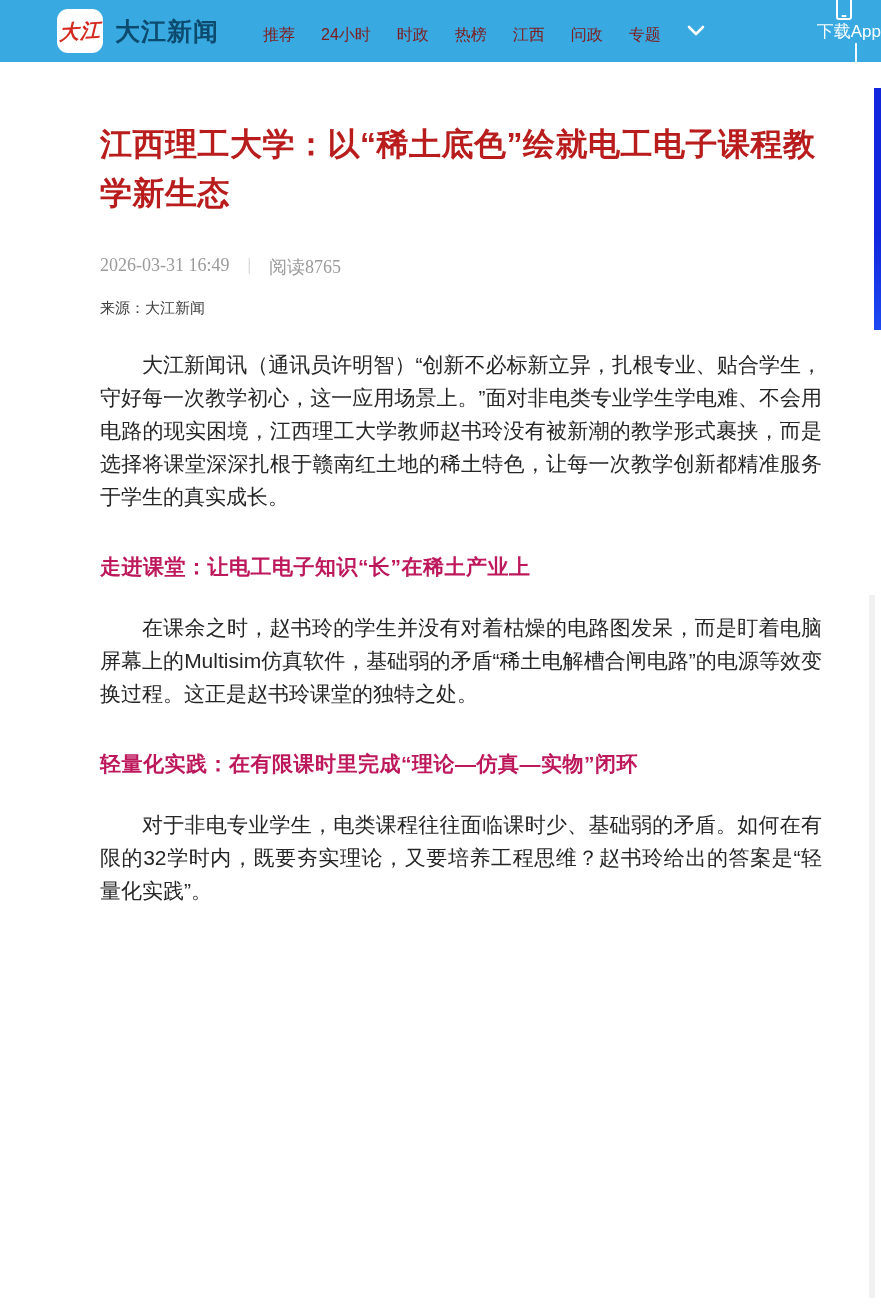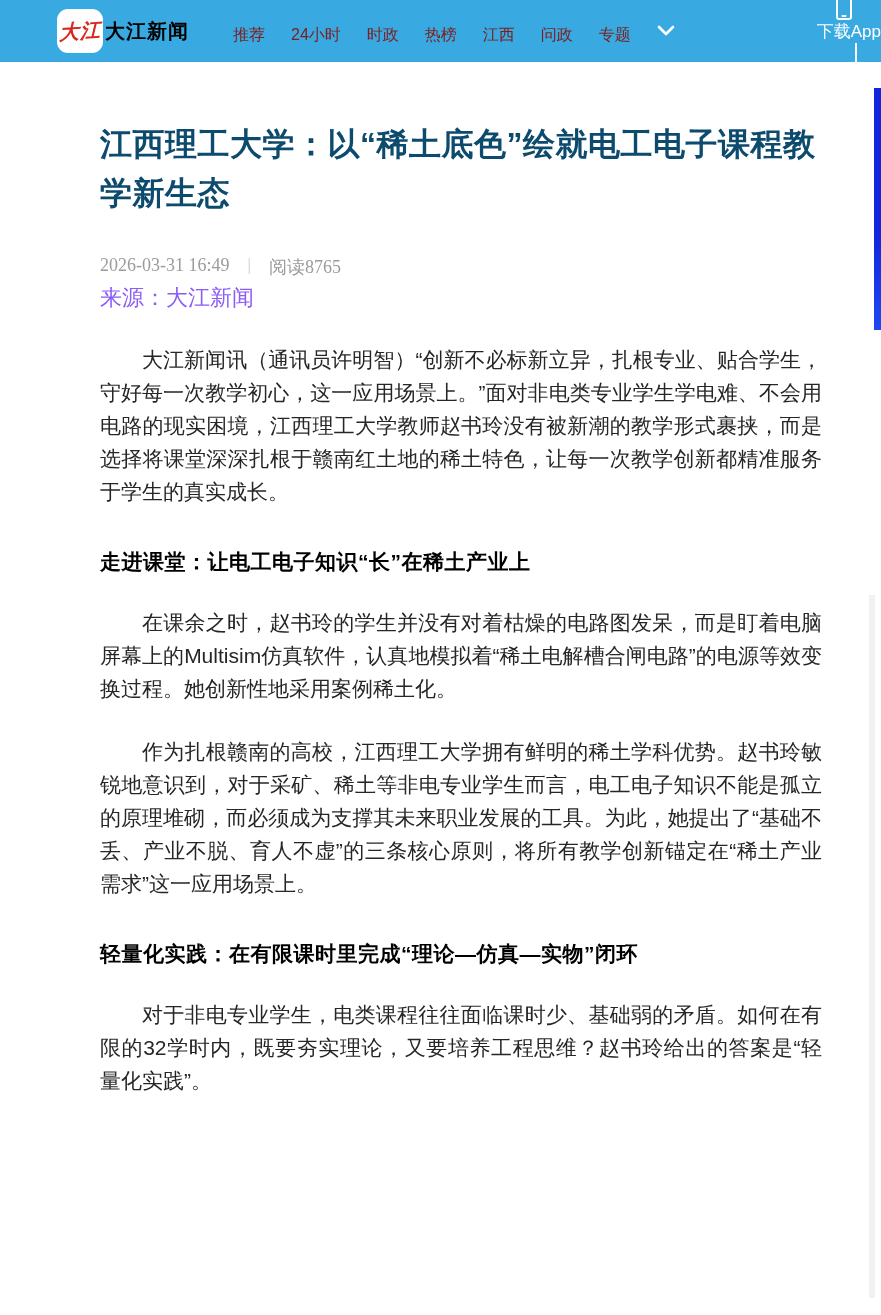--- a/index.html
+++ b/index.html
@@ -31,24 +31,24 @@
   .logo span {
     color: #d5281e;
     font-weight: 700;
     font-size: 20px;
     font-family: "DejaVu Serif", "Liberation Serif", serif;
     font-style: italic;
     transform: rotate(-4deg) skewX(-4deg);
     letter-spacing: 1px;
   }
   .site-name {
-    color: #000000;
-    font-size: 20px;
-    font-weight: 700;
-    margin-left: 2px;
+    color: #0c4a6e;
+    font-size: 25px;
+    font-weight: 700;
+    margin-left: 12px;
     letter-spacing: 1px;
   }
   .nav { display: flex; align-items: center; margin-left: 44px; }
   .nav-item {
     color: #7f1d1d;
     font-size: 16px;
     margin-right: 26px;
     cursor: pointer;
     white-space: nowrap;
     margin-top: 9px;
@@ -82,50 +82,50 @@
   
   .article {
     padding: 58px 59px 0 100px;
     box-sizing: border-box;
   }
   .article-title {
     margin: 0;
     font-size: 32px;
     line-height: 49px;
     font-weight: 700;
-    color: #0c4a6e;
+    color: #b91c1c;
     letter-spacing: 0.5px;
   }
   .meta-row {
     margin-top: 37px;
     display: flex;
     font-family: "Liberation Serif", "DejaVu Serif", serif;
     font-size: 18px;
     color: #9b9b9b;
   }
   .meta-divider { color: #cccccc; margin: 0 18px; font-size: 17px; }
   .source-row {
-    margin-top: 4px;
+    margin-top: 20px;
     font-family: "Liberation Serif", "DejaVu Serif", serif;
-    font-size: 22px;
-    color: #8b5cf6;
+    font-size: 15px;
+    color: #404040;
   }
   .article-body { margin-top: 28px; }
   .article-body p {
     font-size: 21px;
     line-height: 33px;
     color: #262626;
     text-align: justify;
     text-indent: 2em;
     margin: 30px 0;
   }
   .article-body h2 {
     font-size: 21px;
     line-height: 28px;
-    color: #000000;
+    color: #be185d;
     font-weight: 700;
     margin: 40px 0 30px 0;
     letter-spacing: 0.5px;
   }
 
   
   .scrollbar-thumb {
     position: absolute;
     top: 88px;
     right: 0;
@@ -182,22 +182,21 @@
     <span>2026-03-31 16:49</span>
     <span class="meta-divider">|</span>
     <span>阅读8765</span>
   </div>
 
   <div class="source-row">来源：大江新闻</div>
 
   <div class="article-body">
     <p>大江新闻讯（通讯员许明智）“创新不必标新立异，扎根专业、贴合学生，守好每一次教学初心，这一应用场景上。”面对非电类专业学生学电难、不会用电路的现实困境，江西理工大学教师赵书玲没有被新潮的教学形式裹挟，而是选择将课堂深深扎根于赣南红土地的稀土特色，让每一次教学创新都精准服务于学生的真实成长。</p>
     <h2>走进课堂：让电工电子知识“长”在稀土产业上</h2>
-    <p>在课余之时，赵书玲的学生并没有对着枯燥的电路图发呆，而是盯着电脑屏幕上的Multisim仿真软件，认真地模拟着“稀土电解槽合闸电路”的电源等效变换过程。她创新性地采用案例稀土化。</p>
-    <p>作为扎根赣南的高校，江西理工大学拥有鲜明的稀土学科优势。赵书玲敏锐地意识到，对于采矿、稀土等非电专业学生而言，电工电子知识不能是孤立的原理堆砌，而必须成为支撑其未来职业发展的工具。为此，她提出了“基础不丢、产业不脱、育人不虚”的三条核心原则，将所有教学创新锚定在“稀土产业需求”这一应用场景上。</p>
+    <p>在课余之时，赵书玲的学生并没有对着枯燥的电路图发呆，而是盯着电脑屏幕上的Multisim仿真软件，基础弱的矛盾“稀土电解槽合闸电路”的电源等效变换过程。这正是赵书玲课堂的独特之处。</p>
     <h2>轻量化实践：在有限课时里完成“理论—仿真—实物”闭环</h2>
     <p>对于非电专业学生，电类课程往往面临课时少、基础弱的矛盾。如何在有限的32学时内，既要夯实理论，又要培养工程思维？赵书玲给出的答案是“轻量化实践”。</p>
 
   </div>
 </main>
 
 <div class="scrollbar-thumb"></div>
 <div class="scrollbar-track"></div>
 
 </body></html>

